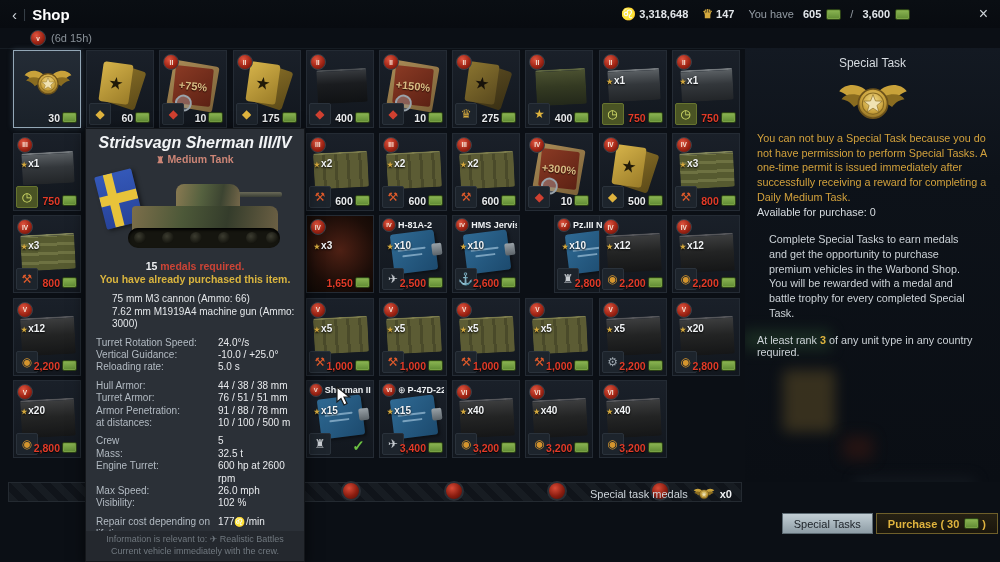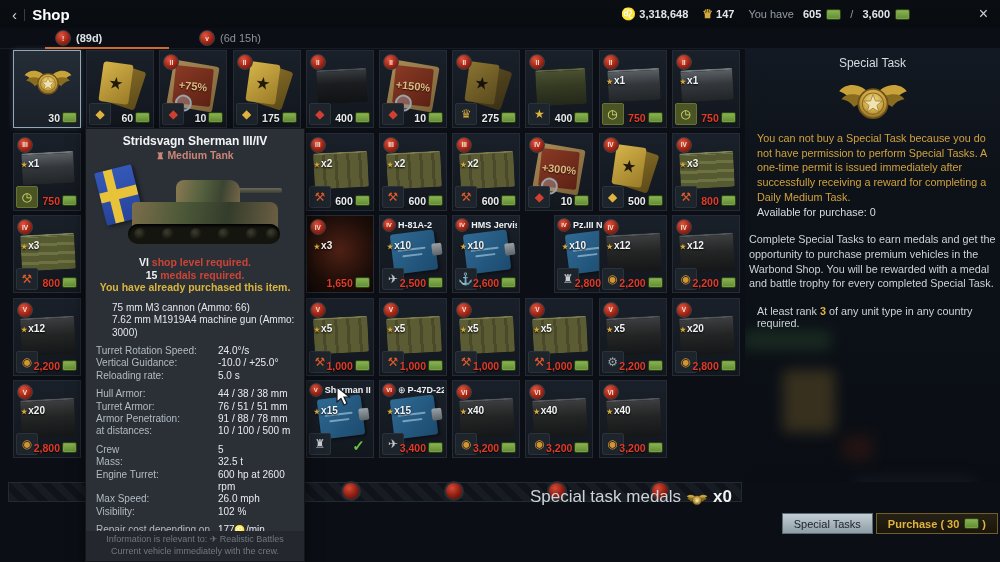--- a/index.html
+++ b/index.html
@@ -72,40 +72,40 @@
   .artbp i:nth-child(2){top:22px;width:20px;left:10px;}
   .artbp::after{content:"";position:absolute;right:-6px;top:14px;width:10px;height:12px;background:linear-gradient(#9aa2a8,#5c646a);border-radius:2px;}
   .artcre{position:absolute;inset:0;background:radial-gradient(circle at 50% 45%,#4e2014,#1c0d08 65%,#0e0805);}
   .art-medal{position:absolute;left:9px;top:16px;}
   
   .pbar{position:absolute;left:8px;top:482px;width:732px;height:18px;border:1px solid #242a31;
         background:repeating-linear-gradient(45deg,#171c22 0 7px,#10141a 7px 14px);}
   .pnode{position:absolute;top:-2px;width:16px;height:16px;border-radius:50%;
         background:radial-gradient(circle at 38% 32%,#d84a36,#8a1d10 55%,#4a0d06);border:2px solid #2a2f36;}
   
-  .medline{position:absolute;top:487px;right:268px;display:flex;align-items:flex-end;gap:5px;font-size:17px;color:#ccd3d9;}
+  .medline{position:absolute;top:487px;right:268px;display:flex;align-items:center;gap:5px;font-size:11px;color:#ccd3d9;}
   .medline b{color:#f0f2f4;font-weight:bold;}
   .btnrow{position:absolute;right:2px;top:513px;display:flex;gap:3px;padding-left:32px;}
   .btn{height:19px;display:flex;align-items:center;padding:0 11px;font-size:11px;cursor:pointer;}
   .btn.gray{background:linear-gradient(#c2ced4,#8e9da6);color:#1b2127;border:1px solid #5c6a72;}
   .btn.buy{background:linear-gradient(#262113,#1a160c);border:1px solid #6e5f2a;color:#e0b43e;font-weight:bold;gap:3px;}
   
   .panel{position:absolute;left:745px;top:48px;width:255px;height:434px;background:linear-gradient(#131922 0%,#0d1219 30%,#0a0e14 100%);overflow:hidden;}
   .blob{position:absolute;filter:blur(7px);opacity:.55;border-radius:4px;}
   .ptitle{position:relative;text-align:center;font-size:12px;color:#d6dbe0;margin-top:8px;}
   .pmedal{position:relative;display:block;margin:10px auto 4px;}
   .pwarn{position:relative;margin:6px 12px 0;font-size:10.8px;line-height:1.36;color:#d2a13c;}
   .pavail{position:relative;margin:2px 12px 0;font-size:10.8px;color:#d7dce0;}
-  .pinfo{position:relative;margin:14px 4px 0;font-size:10.8px;line-height:1.36;color:#ccd2d7;}
+  .pinfo{position:relative;margin:14px 24px 0;font-size:10.8px;line-height:1.36;color:#ccd2d7;}
   .prank{position:relative;margin:14px 12px 0;font-size:10.8px;color:#ccd2d7;}
   .prank b{color:#e0b43e;font-weight:bold;}
   
   .tip{position:absolute;left:85px;top:128px;width:220px;height:434px;z-index:40;
        background:#2b3037;border:1px solid #14171b;box-shadow:0 4px 14px rgba(0,0,0,.6);box-sizing:border-box;overflow:hidden;}
-  .tip .t-title{text-align:center;font-size:12px;font-weight:bold;color:#f2f4f6;margin-top:5px;}
+  .tip .t-title{text-align:center;font-size:16px;font-weight:bold;color:#f2f4f6;margin-top:5px;font-style:italic;}
   .tip .t-class{text-align:center;font-size:10.5px;color:#cc8576;margin-top:1px;font-weight:bold;}
   .tip .t-class i{font-style:normal;font-size:9px;margin-right:3px;}
   .tip .t-rank{text-align:center;font-size:10.5px;color:#aeb6bd;margin-top:2px;}
   .tip .t-rank b{color:#f0f2f4;}
   .timg{position:relative;height:92px;margin-top:3px;}
   .flag{position:absolute;left:14px;top:4px;width:38px;height:54px;transform:rotate(-14deg);border-radius:2px;
         background:linear-gradient(#3458b8,#27439a);overflow:hidden;box-shadow:2px 2px 4px rgba(0,0,0,.5);}
   .flag::before{content:"";position:absolute;left:0;right:0;top:21px;height:10px;background:#e8c33a;}
   .flag::after{content:"";position:absolute;top:0;bottom:0;left:9px;width:9px;background:#e8c33a;}
   .tank{position:absolute;left:38px;top:14px;width:160px;height:70px;}
@@ -168,24 +168,20 @@
       </span>
     <span class="cgrp">
       <span class="youhave">You have</span>&nbsp;<span>605</span><i class="wb"></i>
       <span class="youhave">&nbsp;</span><span class="youhave">/</span><span>&nbsp;</span><span>3,600</span><i class="wb"></i>
     </span>
   </div>
   <span class="closex">×</span>
 </div>
 
 <div class="tabbar">
-  <div class="tab active">
-    <span class="rbadge">!</span>
-    <span>(89d)</span>
-  </div>
   <div class="tab" style="margin-left:20px;">
     <span class="rbadge">v</span>
     <span>(6d 15h)</span>
   </div>
 </div>
 
 <div id="grid">
     <div class="cell sel" style="left: 13px; top: 50px;">
       <svg class="art-medal" width="50" height="32" viewBox="0 0 64 40">
         <use href="#medal-sym"></use>
@@ -554,21 +550,20 @@
       <div class="tracks">
           <i style="left:6px"></i>
           <i style="left:34px"></i>
           <i style="left:62px"></i>
           <i style="left:90px"></i>
           <i style="left:118px"></i>
           <i style="left:138px"></i>
         </div>
     </div>
   </div>
-  <div class="t-req"><b>VI</b><span class="red"> shop level required.</span></div>
   <div class="t-req"><b>15</b><span class="red"> medals required.</span></div>
   <div class="t-own">You have already purchased this item.</div>
   <div class="guns">
     <div>75 mm M3 cannon (Ammo: 66)</div>
     <div>7.62 mm M1919A4 machine gun (Ammo: 3000)</div>
   </div>
   <div id="statsArea">
       <div class="sgrp">
         <div class="srow">
           <span class="lbl">Turret Rotation Speed:</span>

